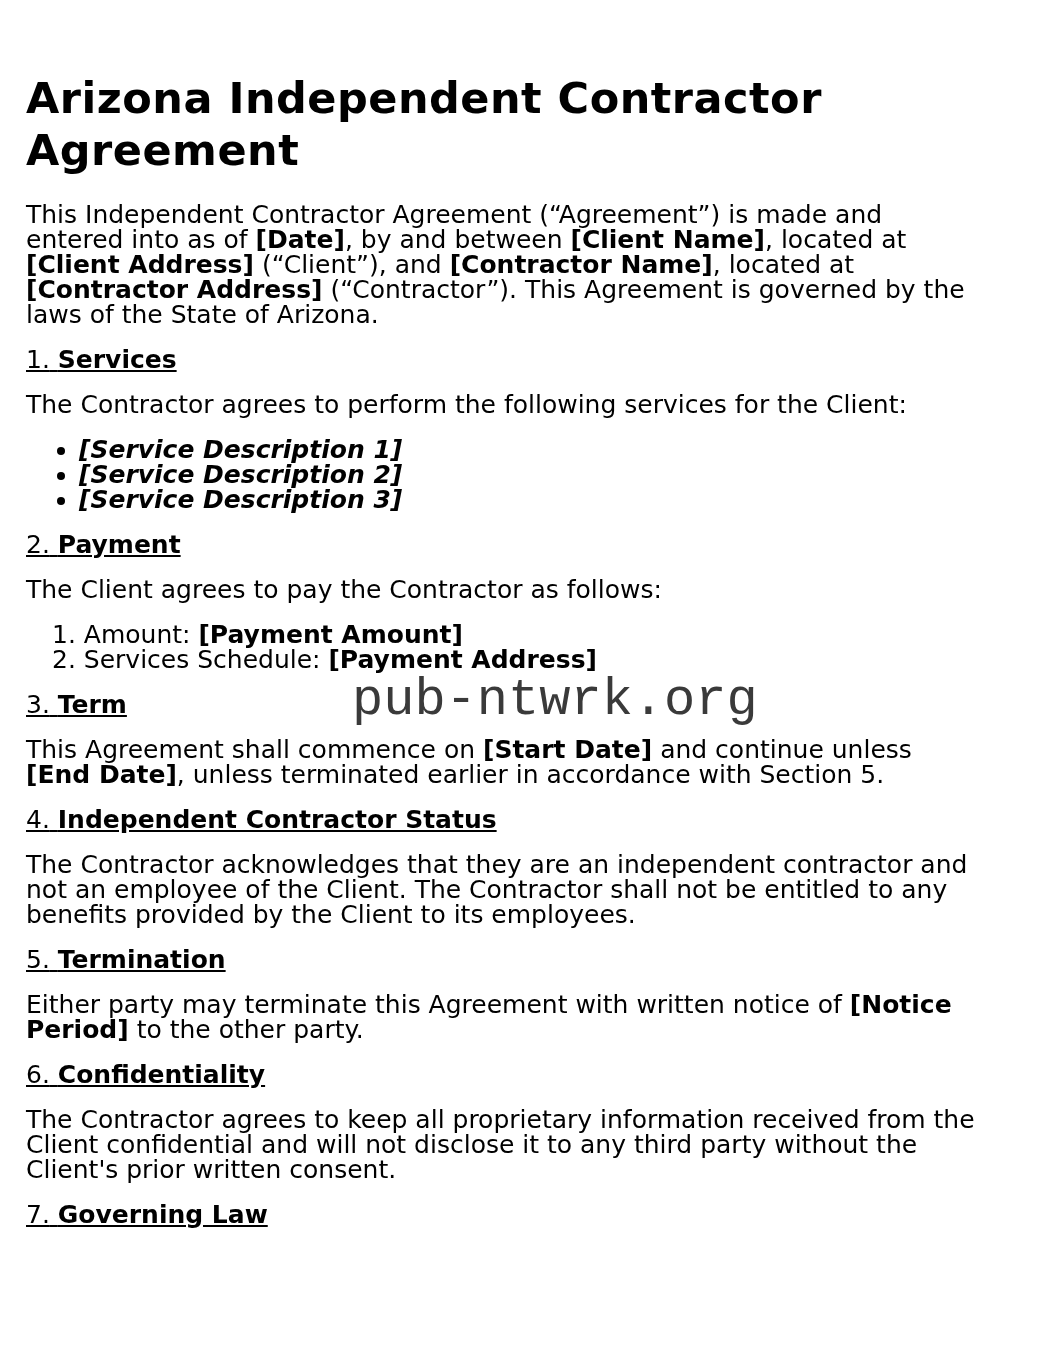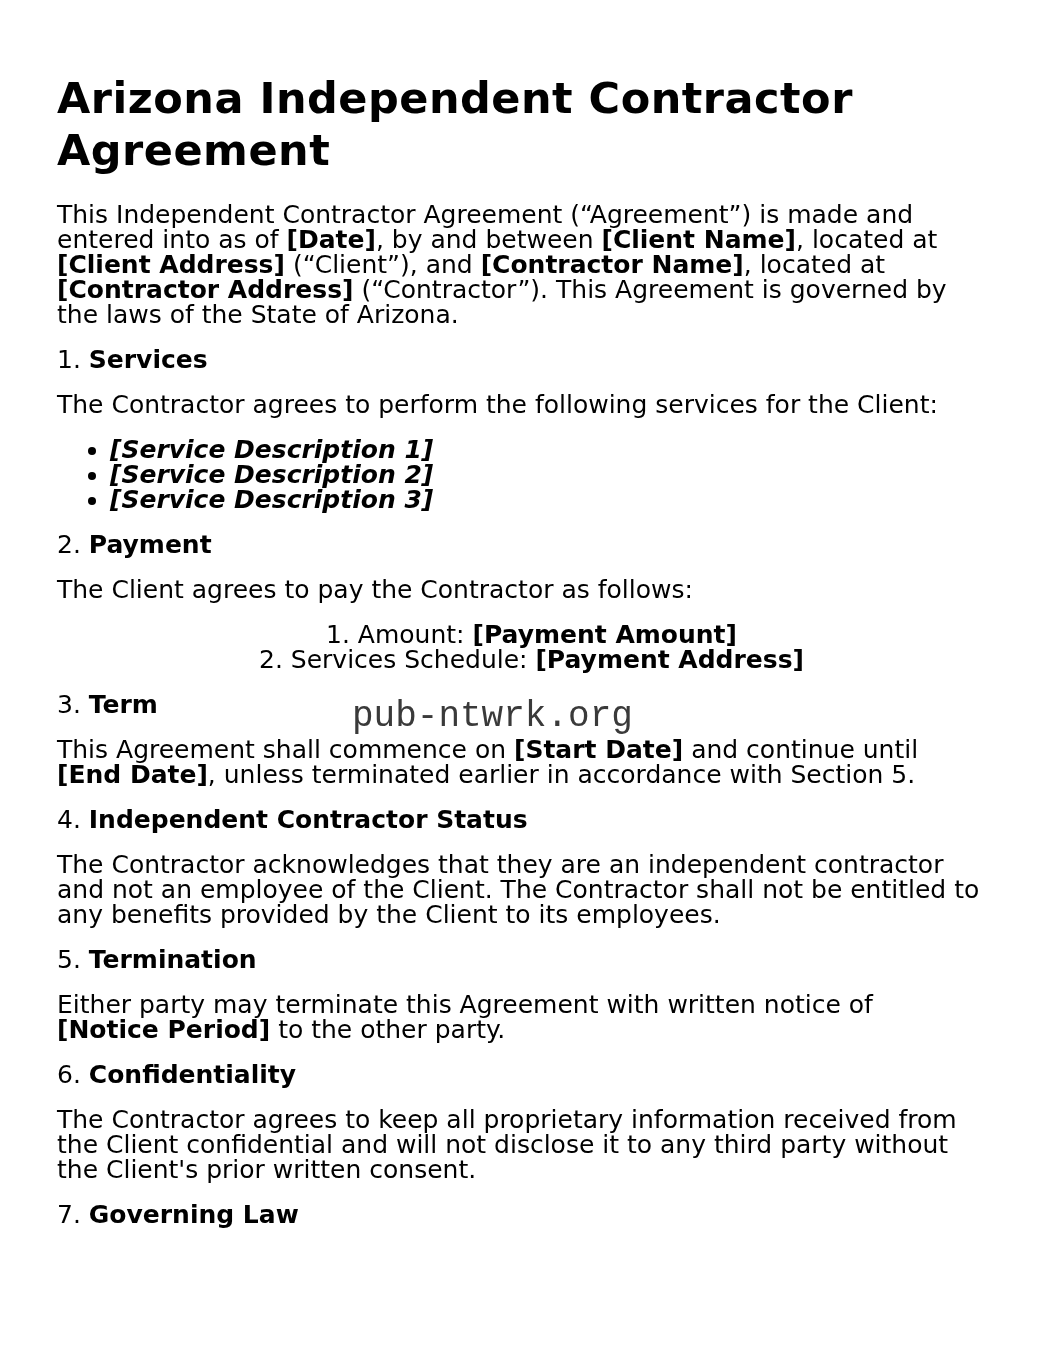--- a/index.html
+++ b/index.html
@@ -7,49 +7,49 @@
     margin: 0; padding: 0;
     width: 1055px; height: 1365px;
     background: #ffffff;
     font-family: "DejaVu Sans", "Liberation Sans", sans-serif;
     color: #000000;
     overflow: hidden;
   }
   .page {
     position: relative;
     width: 1055px; height: 1093px;
-    padding: 72px 75px 0 57px;
+    padding: 72px 75px 0 26px;
   }
   h1.doc-title {
     font-size: 43px;
     line-height: 52px;
     font-weight: bold;
     margin: 0 0 26px 0;
     letter-spacing: 0.5px;
   }
   .para, .sec-head, .bullets, .numlist {
     font-size: 25px;
     line-height: 25px;
     margin: 20px 0;
   }
-  .sec-head { font-weight: normal; }
+  .sec-head { font-weight: normal; text-decoration: underline; }
   .b { font-weight: bold; }
   ul.bullets {
     padding: 0 0 0 53px;
     list-style: disc;
   }
   ul.bullets li { font-weight: bold; font-style: italic; }
-  .numlist { padding-left: 26px; text-align: center; }
+  .numlist { padding-left: 26px; }
   .numlist .row { display: block; }
   .watermark {
     position: absolute;
     left: 352px;
-    top: 699px;
+    top: 675px;
     font-family: "Liberation Mono", "DejaVu Sans Mono", monospace;
-    font-size: 36px;
+    font-size: 52px;
     line-height: 1;
     color: #3a3a3a;
     white-space: nowrap;
   }
 </style>
 </head>
 <body>
 
 <div class="page">
 
@@ -71,21 +71,21 @@
     <div class="sec-head"><span>2.</span> <span class="b">Payment</span></div>
     <p class="para">The Client agrees to pay the Contractor as follows:</p>
     <div class="numlist">
       <span class="row"><span>1. </span><span>Amount: </span><span class="b">[Payment Amount]</span></span>
       <span class="row"><span>2. </span><span>Services Schedule: </span><span class="b">[Payment Address]</span></span>
     </div>
   </div>
 
   <div>
     <div class="sec-head"><span>3.</span> <span class="b">Term</span></div>
-    <p class="para"><span>This Agreement shall commence on </span><span class="b">[Start Date]</span><span> and continue until </span><span class="b">[End Date]</span><span>, unless terminated earlier in accordance with Section 5.</span></p>
+    <p class="para"><span>This Agreement shall commence on </span><span class="b">[Start Date]</span><span> and continue unless </span><span class="b">[End Date]</span><span>, unless terminated earlier in accordance with Section 5.</span></p>
   </div>
 
   <div>
     <div class="sec-head"><span>4.</span> <span class="b">Independent Contractor Status</span></div>
     <p class="para">The Contractor acknowledges that they are an independent contractor and not an employee of the Client. The Contractor shall not be entitled to any benefits provided by the Client to its employees.</p>
   </div>
 
   <div>
     <div class="sec-head"><span>5.</span> <span class="b">Termination</span></div>
     <p class="para"><span>Either party may terminate this Agreement with written notice of </span><span class="b">[Notice Period]</span><span> to the other party.</span></p>

